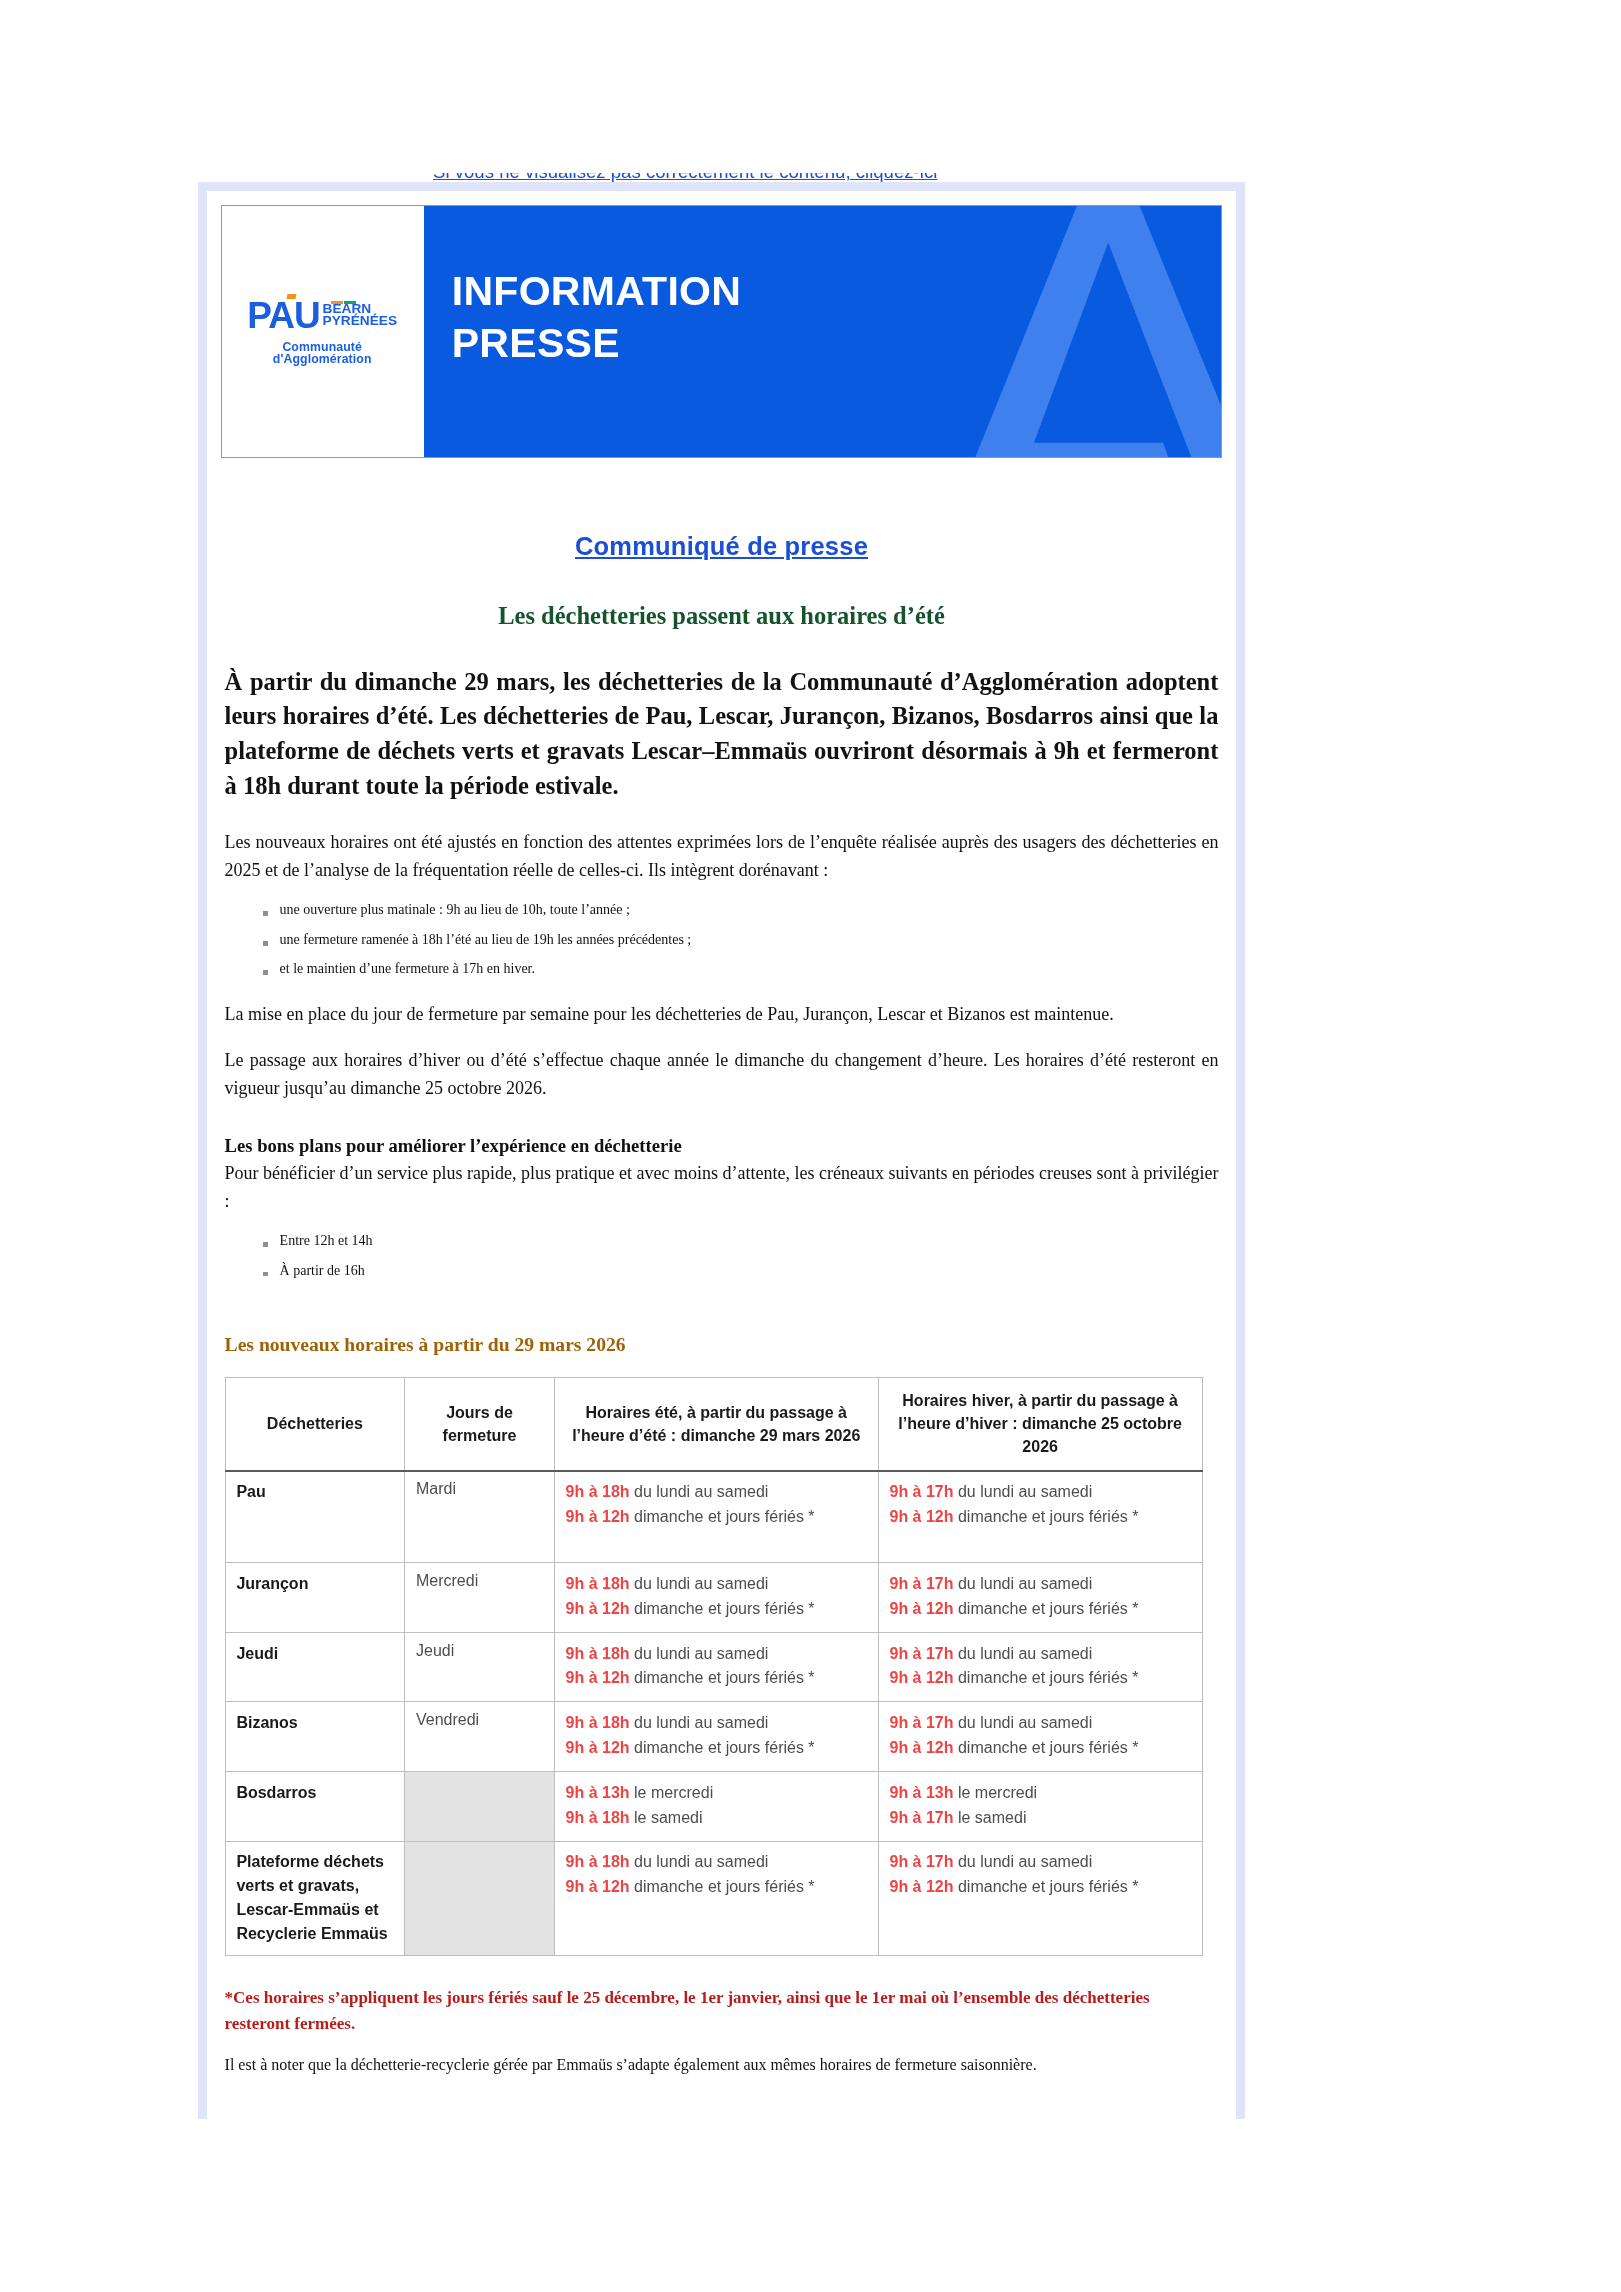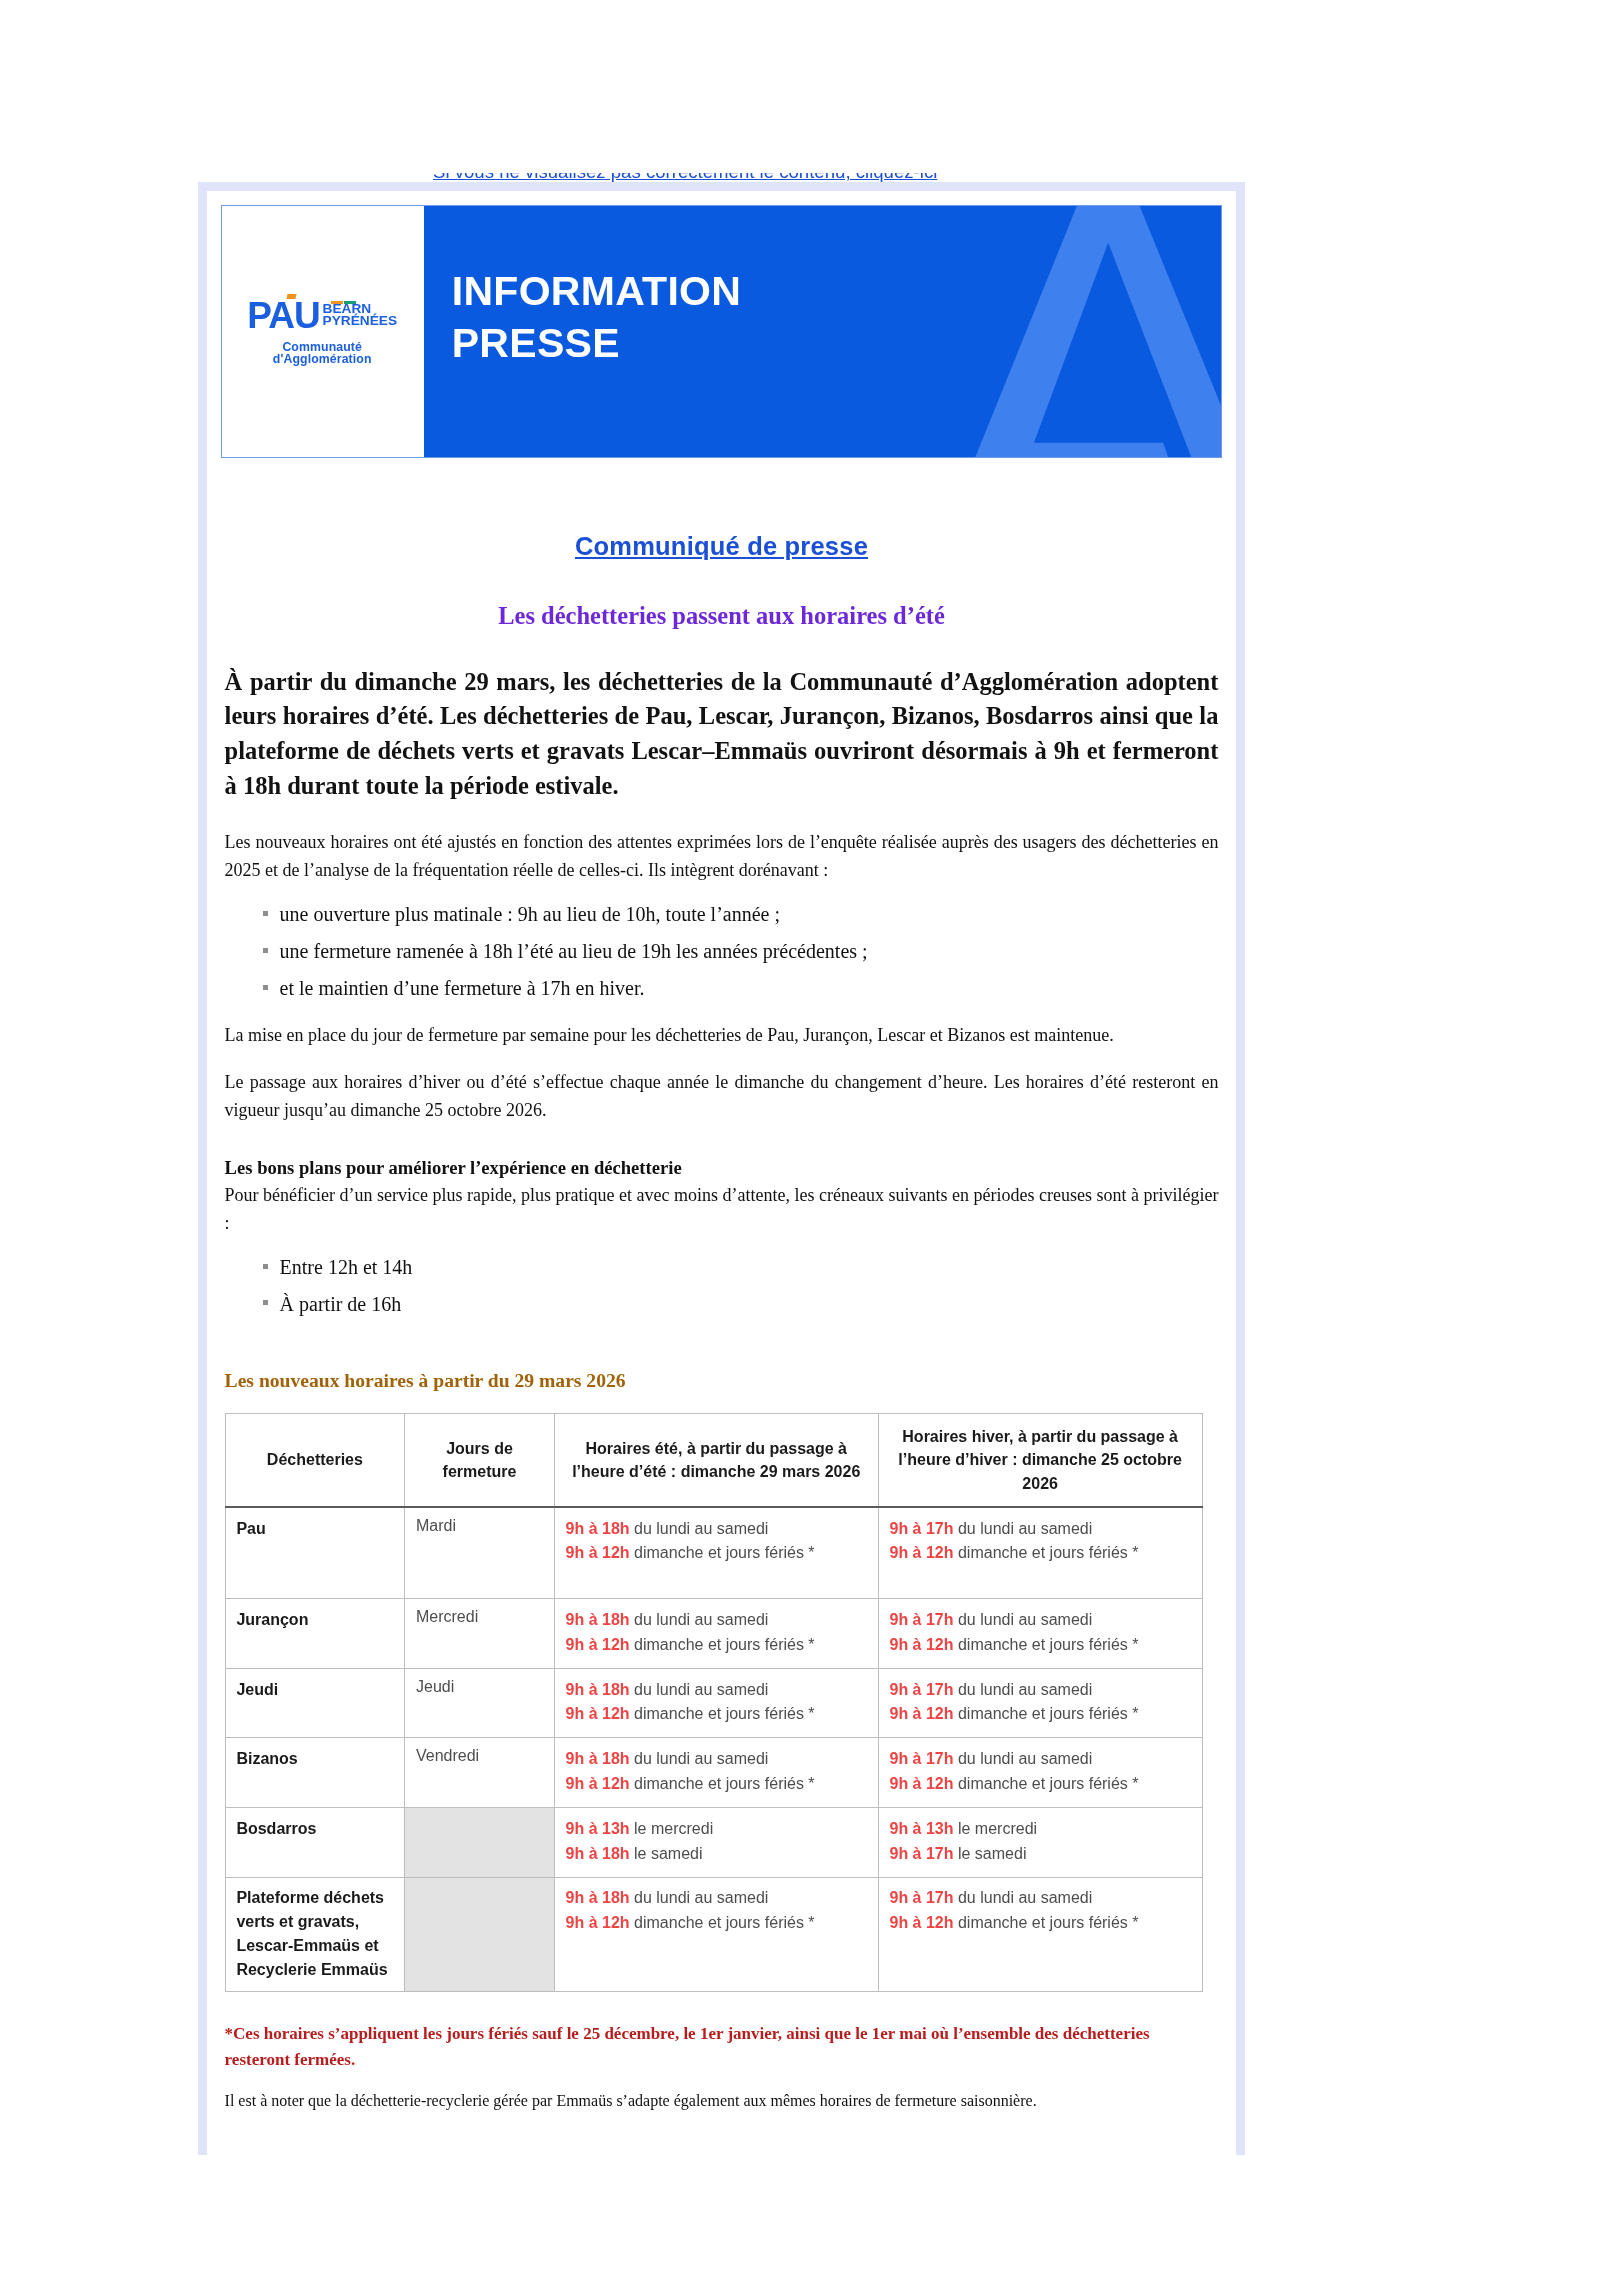--- a/index.html
+++ b/index.html
@@ -160,21 +160,21 @@
     color: #1a4fd6;
     text-decoration: underline;
     letter-spacing: 0.2px;
   }
   .doc-title {
     text-align: center;
     margin-top: 41px;
     font-family: "Liberation Serif", serif;
     font-weight: bold;
     font-size: 24.5px;
-    color: #6d28d9;
+    color: #14532d;
   }
   .lede {
     margin-top: 35px;
     font-family: "Liberation Serif", serif;
     font-weight: bold;
     font-size: 24.5px;
     line-height: 1.42;
     color: #121212;
     text-align: justify;
   }
@@ -187,21 +187,21 @@
     text-align: justify;
   }
   .para.tight { margin-top: 2px; }
   ul.bullets {
     margin: 17.6px 0 0 0;
     padding-left: 55px;
     list-style: none;
   }
   ul.bullets li {
     font-family: "Liberation Serif", serif;
-    font-size: 20px;
+    font-size: 14px;
     line-height: 1.2;
     color: #111111;
     margin-bottom: 12.7px;
     position: relative;
   }
   ul.bullets li::before {
     content: "";
     position: absolute;
     left: -16.7px;
     top: 8.8px;

